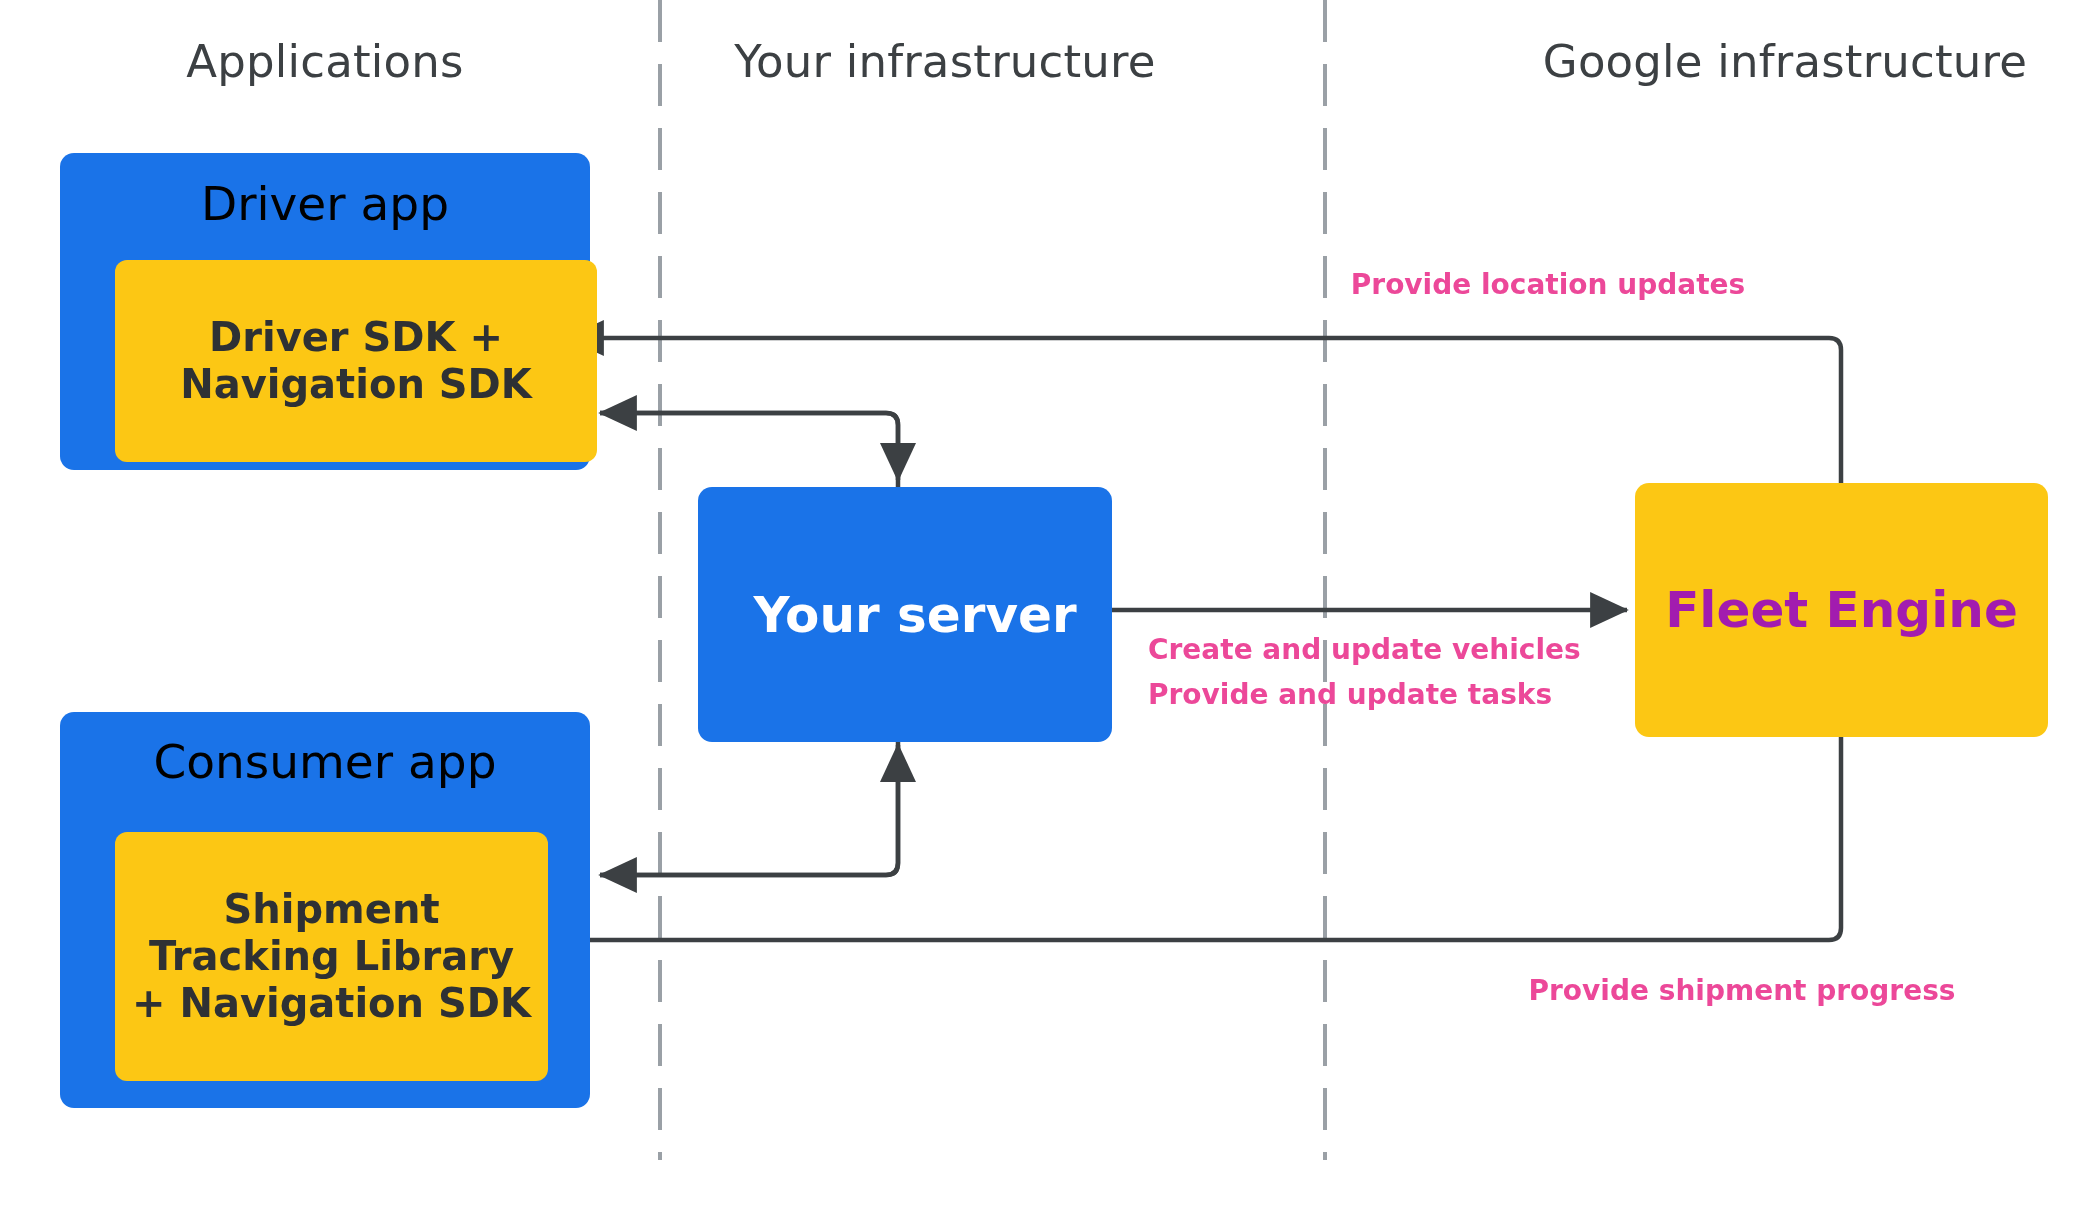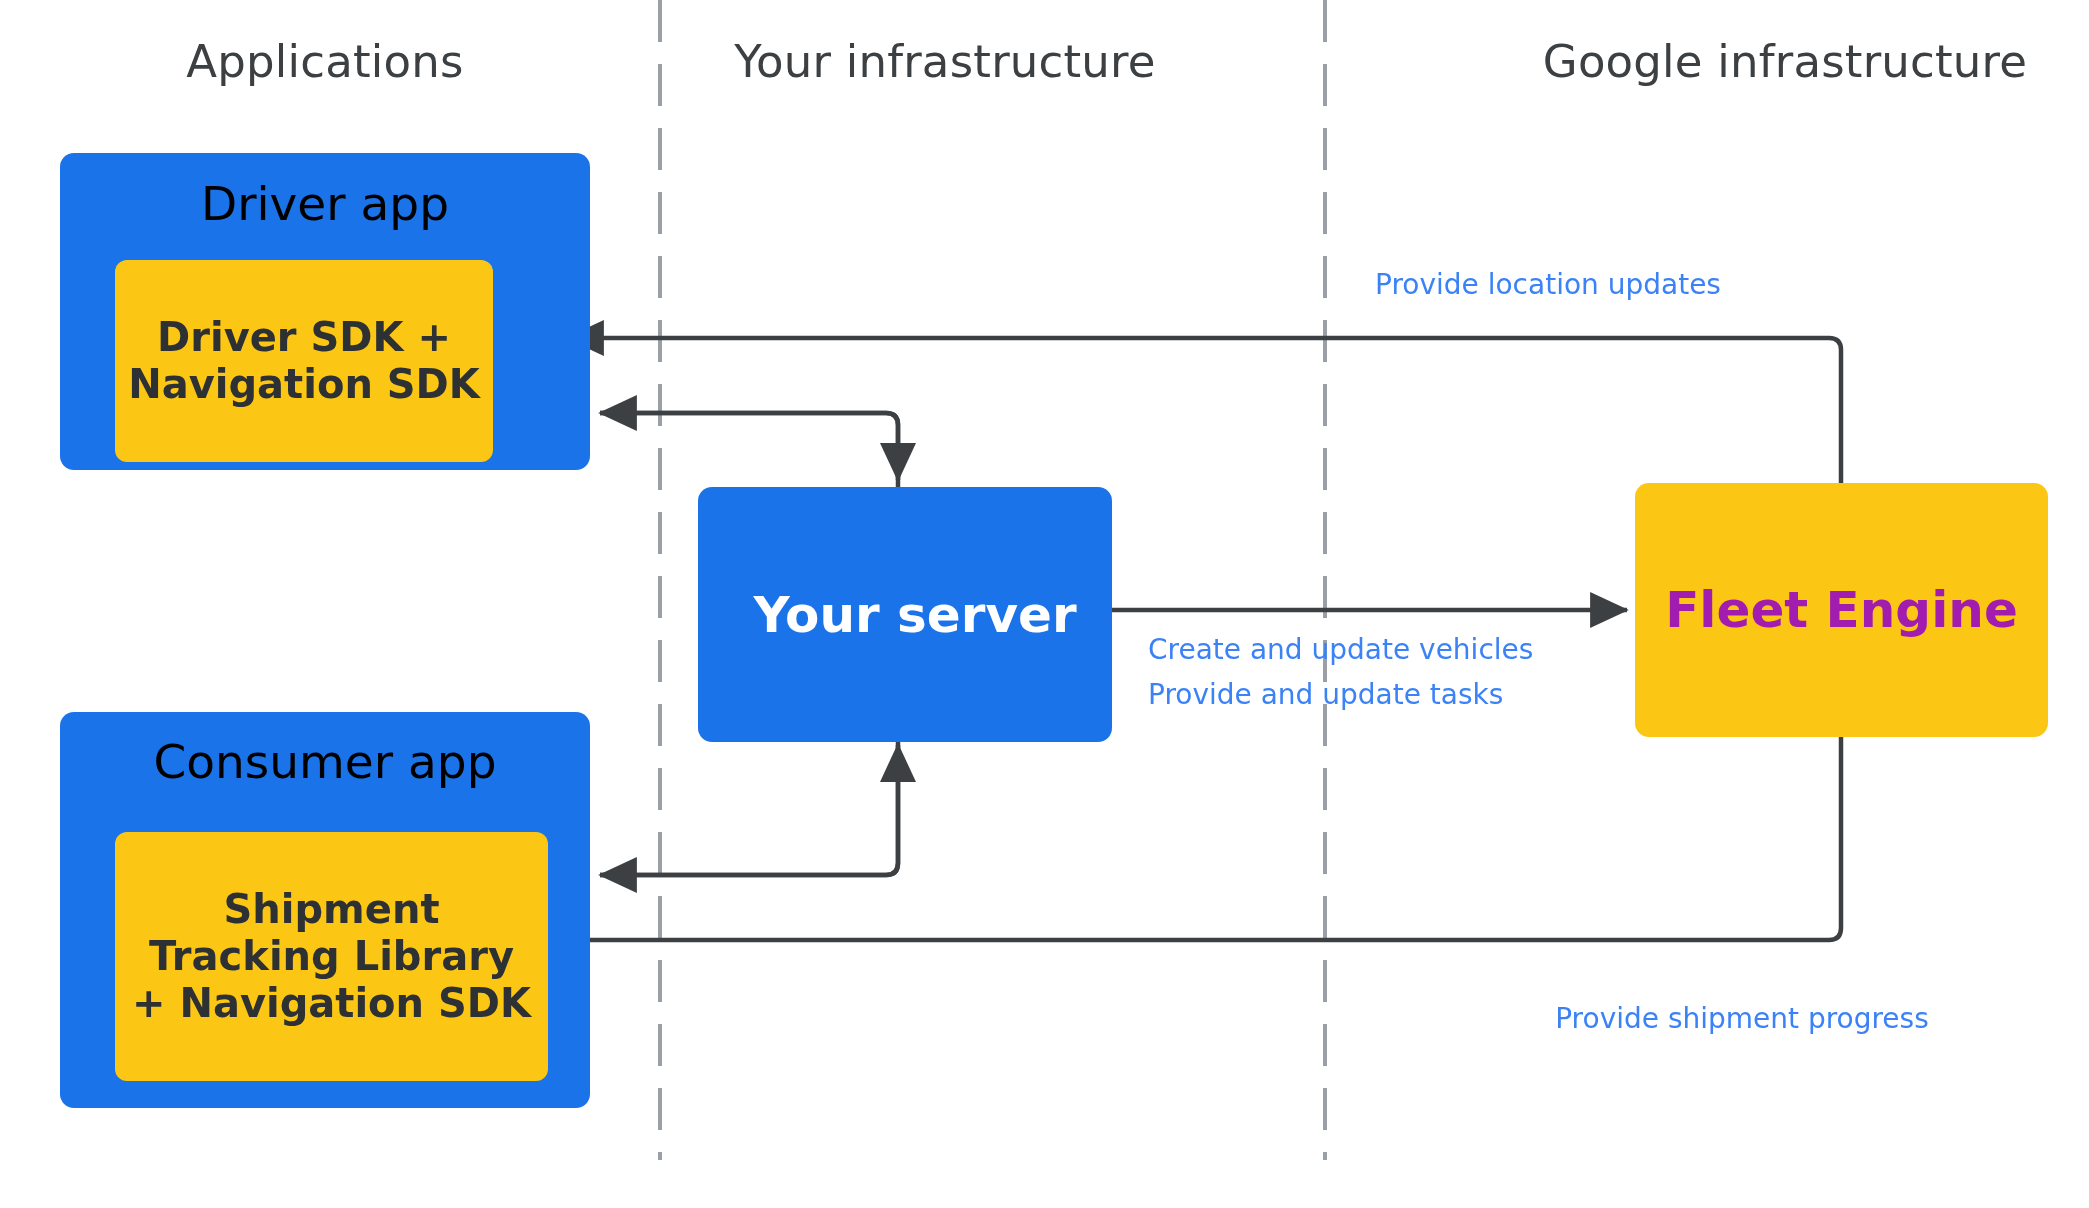--- a/index.html
+++ b/index.html
@@ -82,22 +82,22 @@
     font-weight: 700;
     font-size: 50px;
     white-space: nowrap;
     text-align: center;
   }
   .plain-box.blue .plain-box-label { color: #ffffff; }
   .plain-box.yellow .plain-box-label { color: #a21caf; }
   .edge-label {
     position: absolute;
     font-size: 28px;
-    font-weight: 400;
-    color: #3b82f6;
+    font-weight: 700;
+    color: #ec4899;
     white-space: nowrap;
     line-height: 1.22;
   }
   .edge-label.center { transform: translateX(-50%); text-align: center; }
 </style>
 </head>
 <body>
 
 <div id="diagram-root">
 
@@ -128,21 +128,21 @@
       <path d="M 898 742 L 898 863 Q 898 875 886 875 L 600 875" marker-end="url(#arrowhead)"></path>
 
       <path d="M 600 875 L 886 875 Q 898 875 898 863 L 898 745" marker-end="url(#arrowhead)"></path>
 
       <path d="M 1841 737 L 1841 928 Q 1841 940 1829 940 L 552 940" marker-end="url(#arrowhead)"></path>
     </g>
   </svg>
 
   <div class="app-box" style="left:60px; top:153px; width:530px; height:317px;">
     <div class="app-title" style="top:23px;">Driver app</div>
-    <div class="sdk-box" style="left:55px; top:107px; width:378px; height:202px;">
+    <div class="sdk-box" style="left:55px; top:107px; width:482px; height:202px;">
       <div class="sdk-text">
         <span>Driver SDK +</span><br>
         <span>Navigation SDK</span>
       </div>
     </div>
   </div>
 
   <div class="app-box" style="left:60px; top:712px; width:530px; height:396px;">
     <div class="app-title" style="top:22px;">Consumer app</div>
     <div class="sdk-box" style="left:55px; top:108px; width:433px; height:249px;margin-top:12px;">
@@ -161,15 +161,15 @@
   <div class="plain-box yellow" style="left:1635px; top:483px; width:413px; height:254px;">
     <div class="plain-box-label">Fleet Engine</div>
   </div>
 
   <div class="edge-label center" style="left:1548px; top:268px;">Provide location updates</div>
 
   <div class="edge-label" style="left:1148px; top:633px;">Create and update vehicles</div>
 
   <div class="edge-label" style="left:1148px; top:678px;">Provide and update tasks</div>
 
-  <div class="edge-label center" style="left:1742px; top:1002px;">Provide shipment progress</div>
+  <div class="edge-label center" style="left:1742px; top:974px;">Provide shipment progress</div>
 
 </div>
 
 </body></html>

